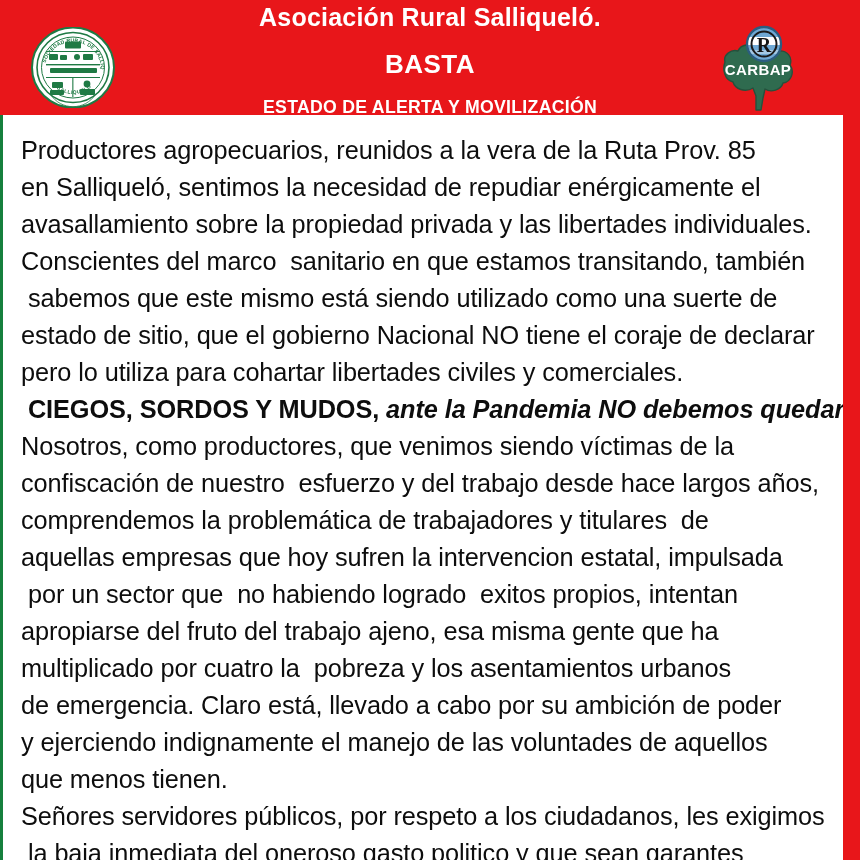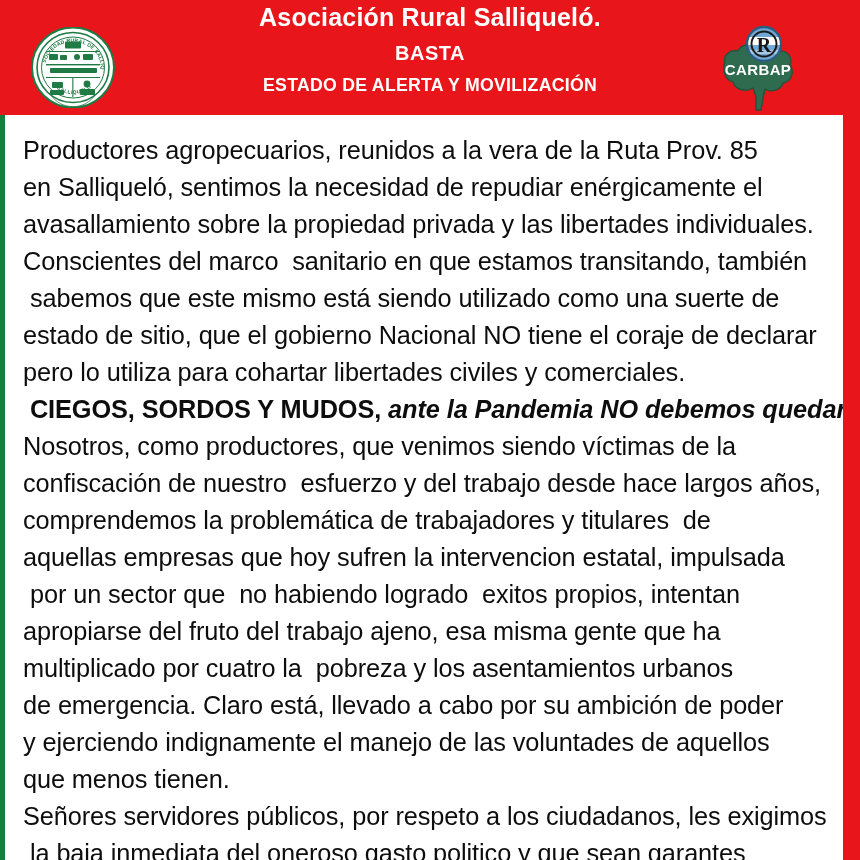--- a/index.html
+++ b/index.html
@@ -46,24 +46,24 @@
     font-family: "Liberation Sans", sans-serif;
     font-size: 25px;
     font-weight: bold;
     letter-spacing: 0.2px;
     line-height: 1.12;
     color: #ffffff;
     white-space: nowrap;
   }
 
   .basta {
-    margin: 4px;
+    margin: 12px;
     padding-top: 8px;
     font-family: "Liberation Sans", sans-serif;
-    font-size: 20px;
+    font-size: 26px;
     font-weight: bold;
     letter-spacing: 0.5px;
     line-height: 1.05;
     color: #ffffff;
   }
 
   .alerta {
     margin: 0;
     padding-top: 7px;
     font-family: "Liberation Sans Narrow", "Liberation Sans", sans-serif;
@@ -93,21 +93,21 @@
     width: 92px;
     height: 90px;
   }
 
   
   .body-area {
     position: relative;
     width: 860px;
     height: 745px;
     background: #ffffff;
-    border-left: 5px solid #15803d;
+    border-left: 3px solid #15803d;
     border-right: 17px solid #e8161a;
     box-sizing: border-box;
     overflow: hidden;
   }
 
   .body-inner {
     position: absolute;
     left: 18px;
     top: 17px;
     width: 812px;

